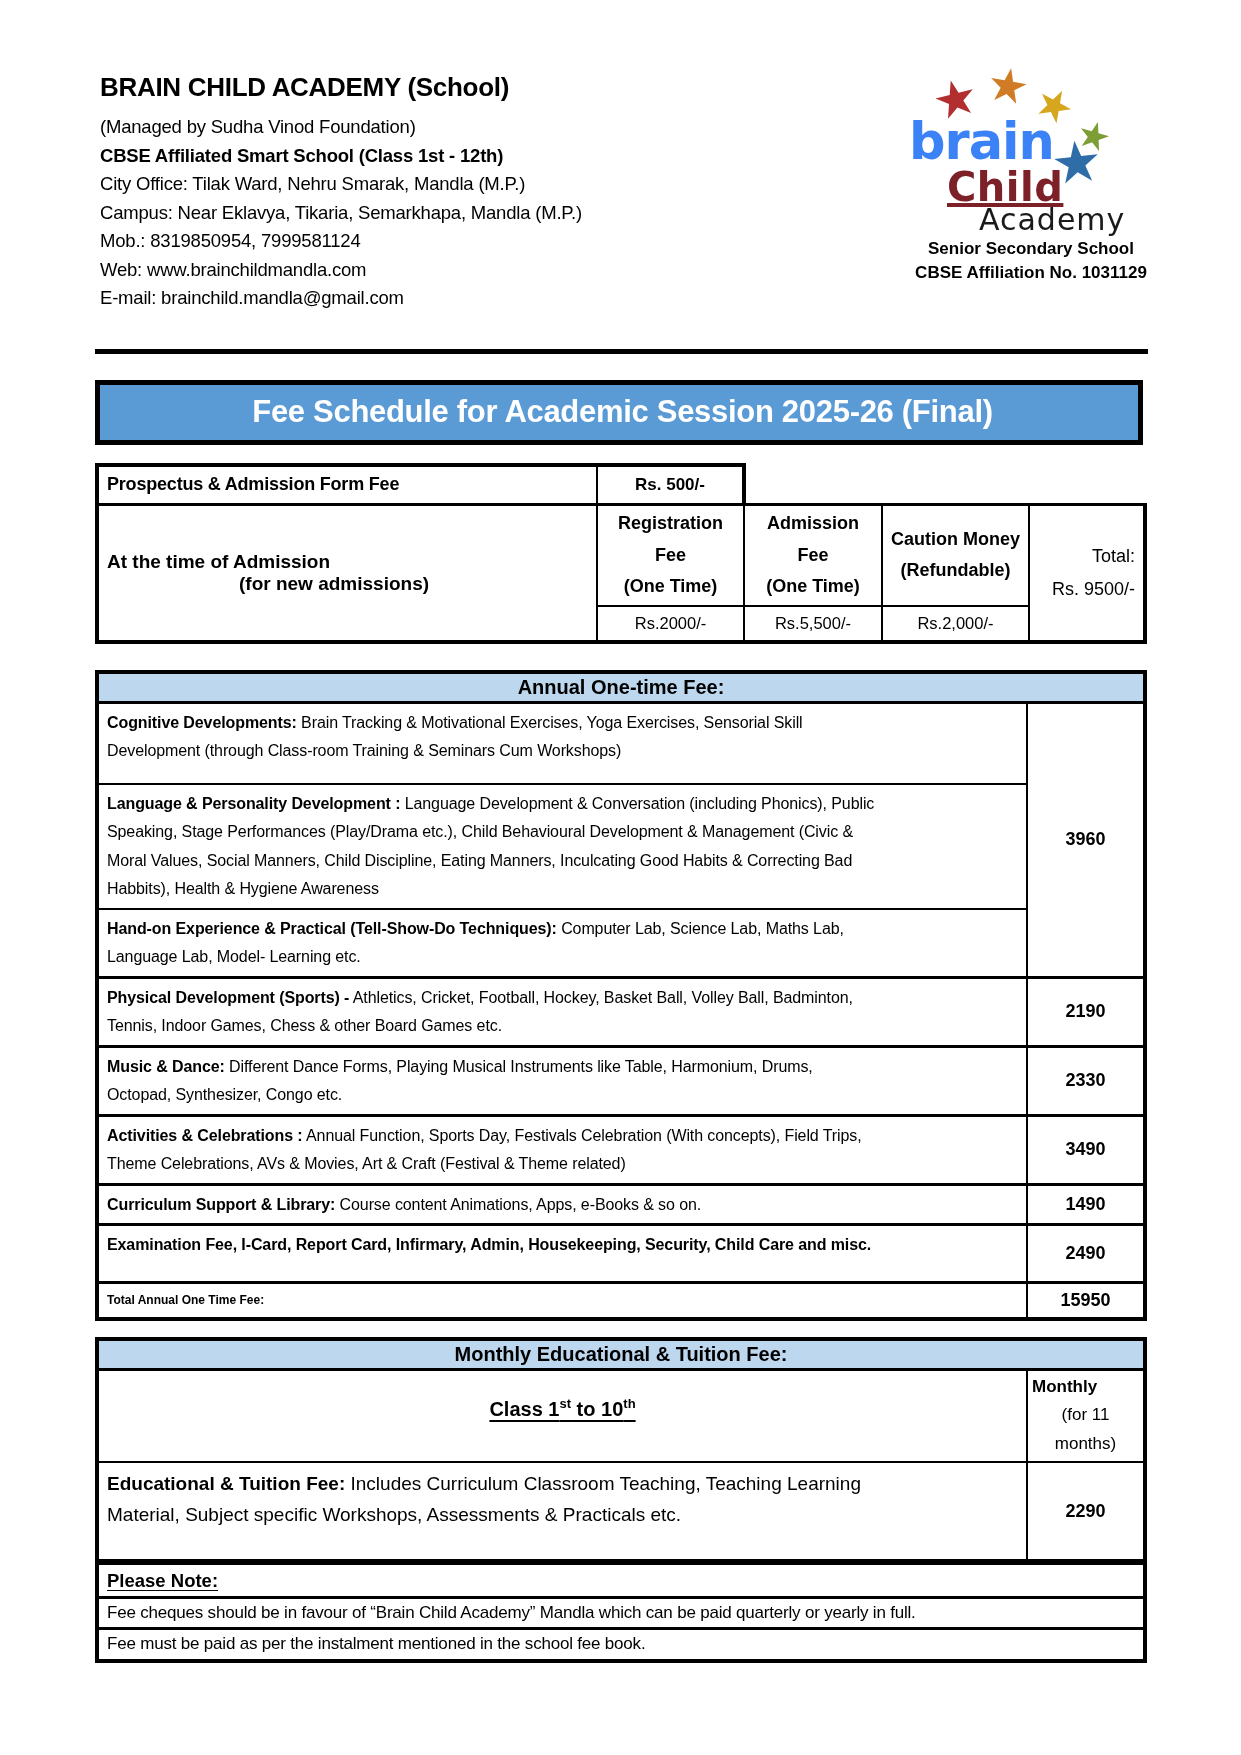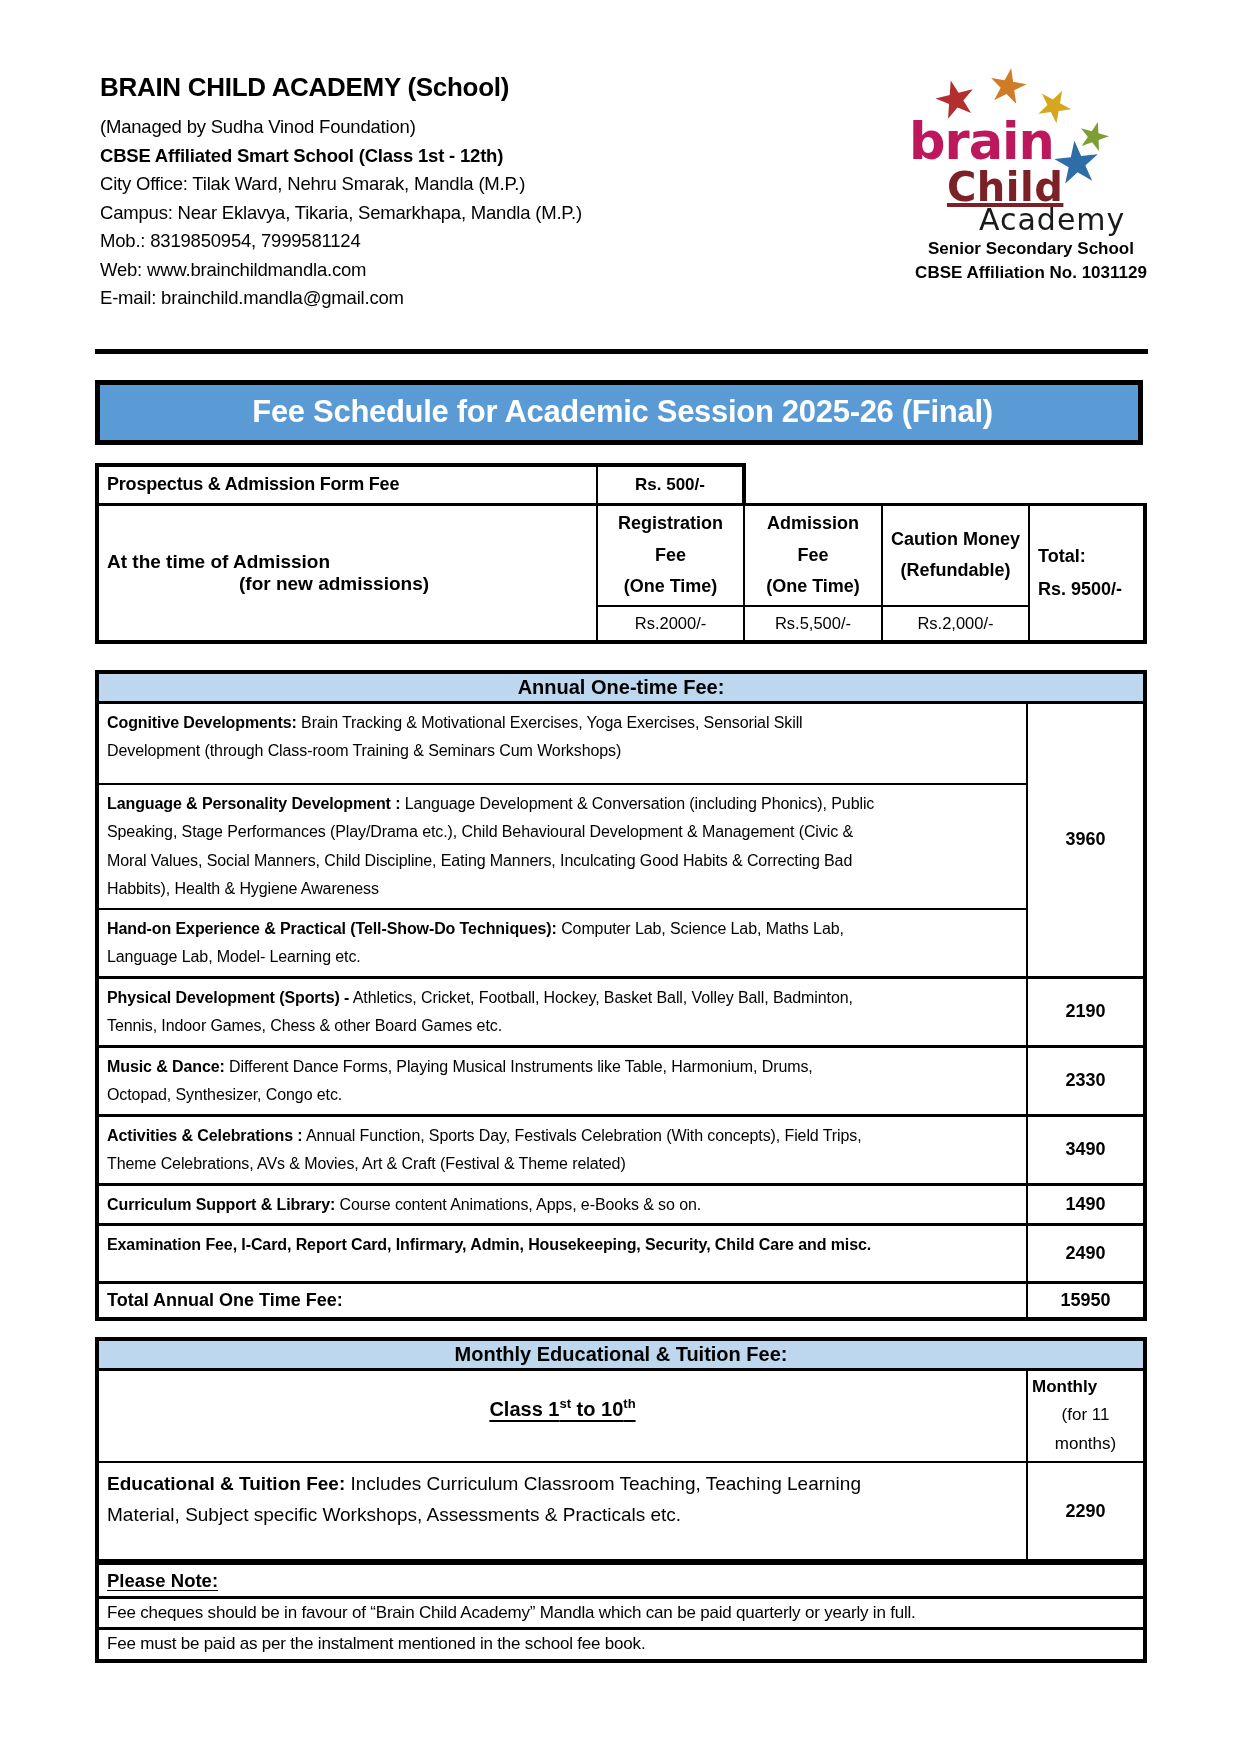--- a/index.html
+++ b/index.html
@@ -48,38 +48,38 @@
   .t1 .a1 { border:4px solid #000; border-right:2px solid #000; border-bottom:3px solid #000;
             font-weight:bold; font-size:18px; letter-spacing:-0.2px; }
   .t1 .a2 { border:4px solid #000; border-left:2px solid #000; border-bottom:3px solid #000;
             font-weight:bold; font-size:17px; text-align:center; }
   .t1 .a3 { border:none; background:#fff; }
   .t1 .b1 { border-left:4px solid #000; border-top:3px solid #000; border-bottom:4px solid #000;
             font-weight:bold; font-size:19px; }
   .t1 .b1 .l2 { padding-left:132px; }
   .t1 .hdr { border-top:3px solid #000; text-align:center; font-weight:bold; font-size:18px; line-height:1.75; }
   .t1 .tot { border-top:3px solid #000; border-right:4px solid #000; border-bottom:4px solid #000;
-             text-align:left; font-weight:bold; font-size:18px; line-height:1.8; }
+             text-align:right; font-weight:normal; font-size:18px; line-height:1.8; }
   .t1 .val { border-bottom:4px solid #000; text-align:center; font-size:16.5px; }
 
   
   .t2 { margin-top:26px; border:4px solid #000; }
   .t2 .desc { font-size:16px; line-height:1.78; letter-spacing:-0.1px; vertical-align:top; padding:5px 6px 4px 8px; }
   .t2 .desc b { letter-spacing:-0.1px; }
   .t2 tr.major > td { border-top:3px solid #000; }
   .t2 tr.r-cog  { height:82px; }
   .t2 tr.r-lang { height:118px; }
   .t2 tr.r-hand { height:66px; }
   .t2 tr.r-phys { height:62px; }
   .t2 tr.r-mus  { height:60px; }
   .t2 tr.r-act  { height:68px; }
   .t2 tr.r-cur  { height:38px; }
   .t2 tr.r-exam { height:58px; }
   .t2 tr.r-tot  { height:36px; }
-  .t2 .tot-label { font-weight:bold; font-size:18px; }
+  .t2 .tot-label { font-weight:bold; font-size:12px; }
 
   
   .t3 { margin-top:16px; border:4px solid #000; border-bottom:none; }
   .t3 tr.r-class { height:86px; }
   .t3 tr.r-edu   { height:98px; }
   .t3 .class-cell { text-align:center; vertical-align:top; padding-top:26px; }
   .class-label { font-size:20px; font-weight:bold; text-decoration:underline; text-underline-offset:4px; }
   .class-label sup { font-size:13px; }
   .t3 .monthly-cell { vertical-align:top; padding:2px 4px; font-size:17px; line-height:1.7; }
   .t3 .monthly-cell .m1 { display:block; font-weight:bold; text-align:left; }
@@ -110,21 +110,21 @@
       <div class="header-line">Mob.: 8319850954, 7999581124</div>
       <div class="header-line">Web: www.brainchildmandla.com</div>
       <div class="header-line">E-mail: brainchild.mandla@gmail.com</div>
     </div>
     <div class="logo">
       <span class="star s1" style="color: rgb(179, 47, 47);"></span>
       <span class="star s2" style="color: rgb(208, 124, 38);"></span>
       <span class="star s3" style="color: rgb(214, 166, 31);"></span>
       <span class="star s4" style="color: rgb(125, 157, 53);"></span>
       <span class="star s5" style="color: rgb(46, 109, 168);"></span>
-      <div class="logo-brain" style="color: #be185d;">brain</div>
+      <div class="logo-brain" style="color: #3b82f6;">brain</div>
       <div class="logo-child" style="color: rgb(124, 33, 40);">Child</div>
       <div class="logo-academy" style="color: rgb(26, 26, 26);">Academy</div>
       <div class="logo-tag1">Senior Secondary School</div>
       <div class="logo-tag2">CBSE Affiliation No. 1031129</div>
     </div>
   </div>
 
   <div class="divider"></div>
 
   <div class="banner" style="background-color: rgb(91, 155, 213); color: rgb(255, 255, 255);">Fee Schedule for Academic Session 2025-26 (Final)</div>

